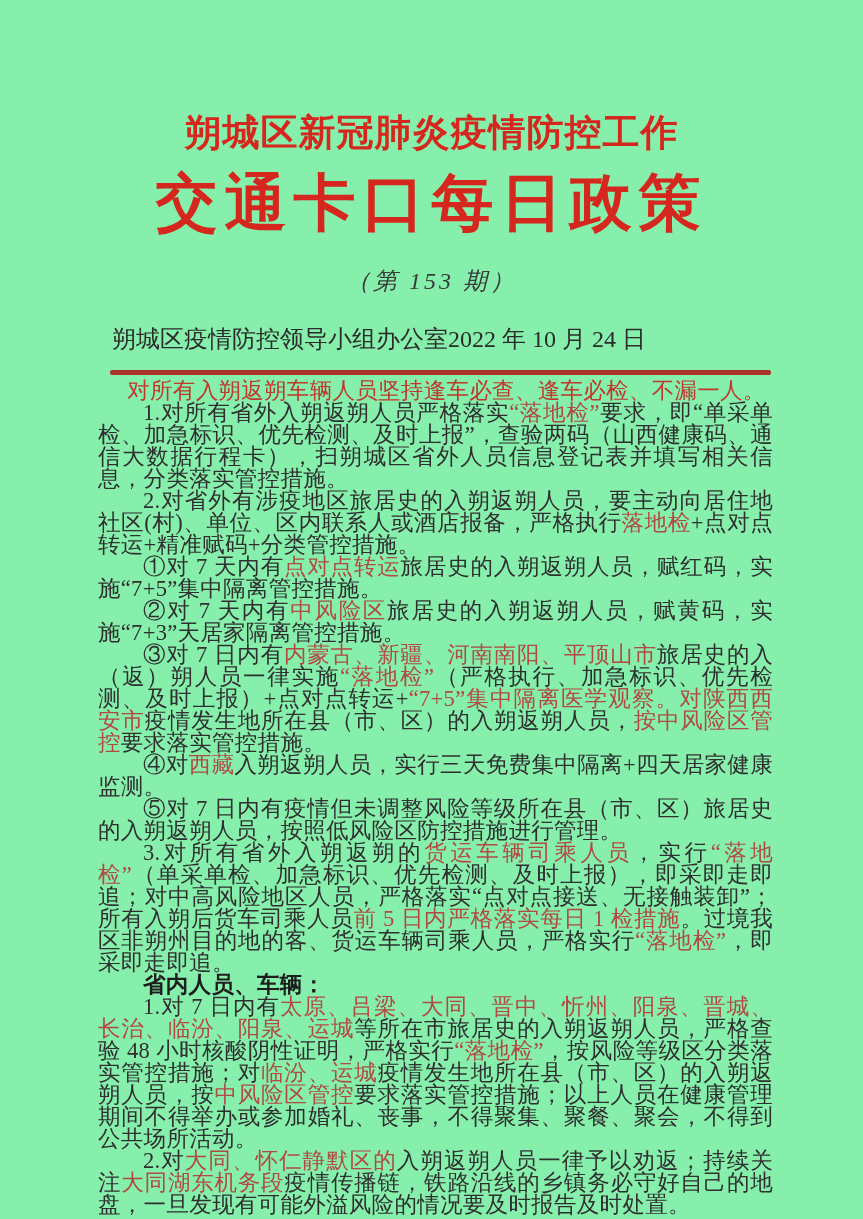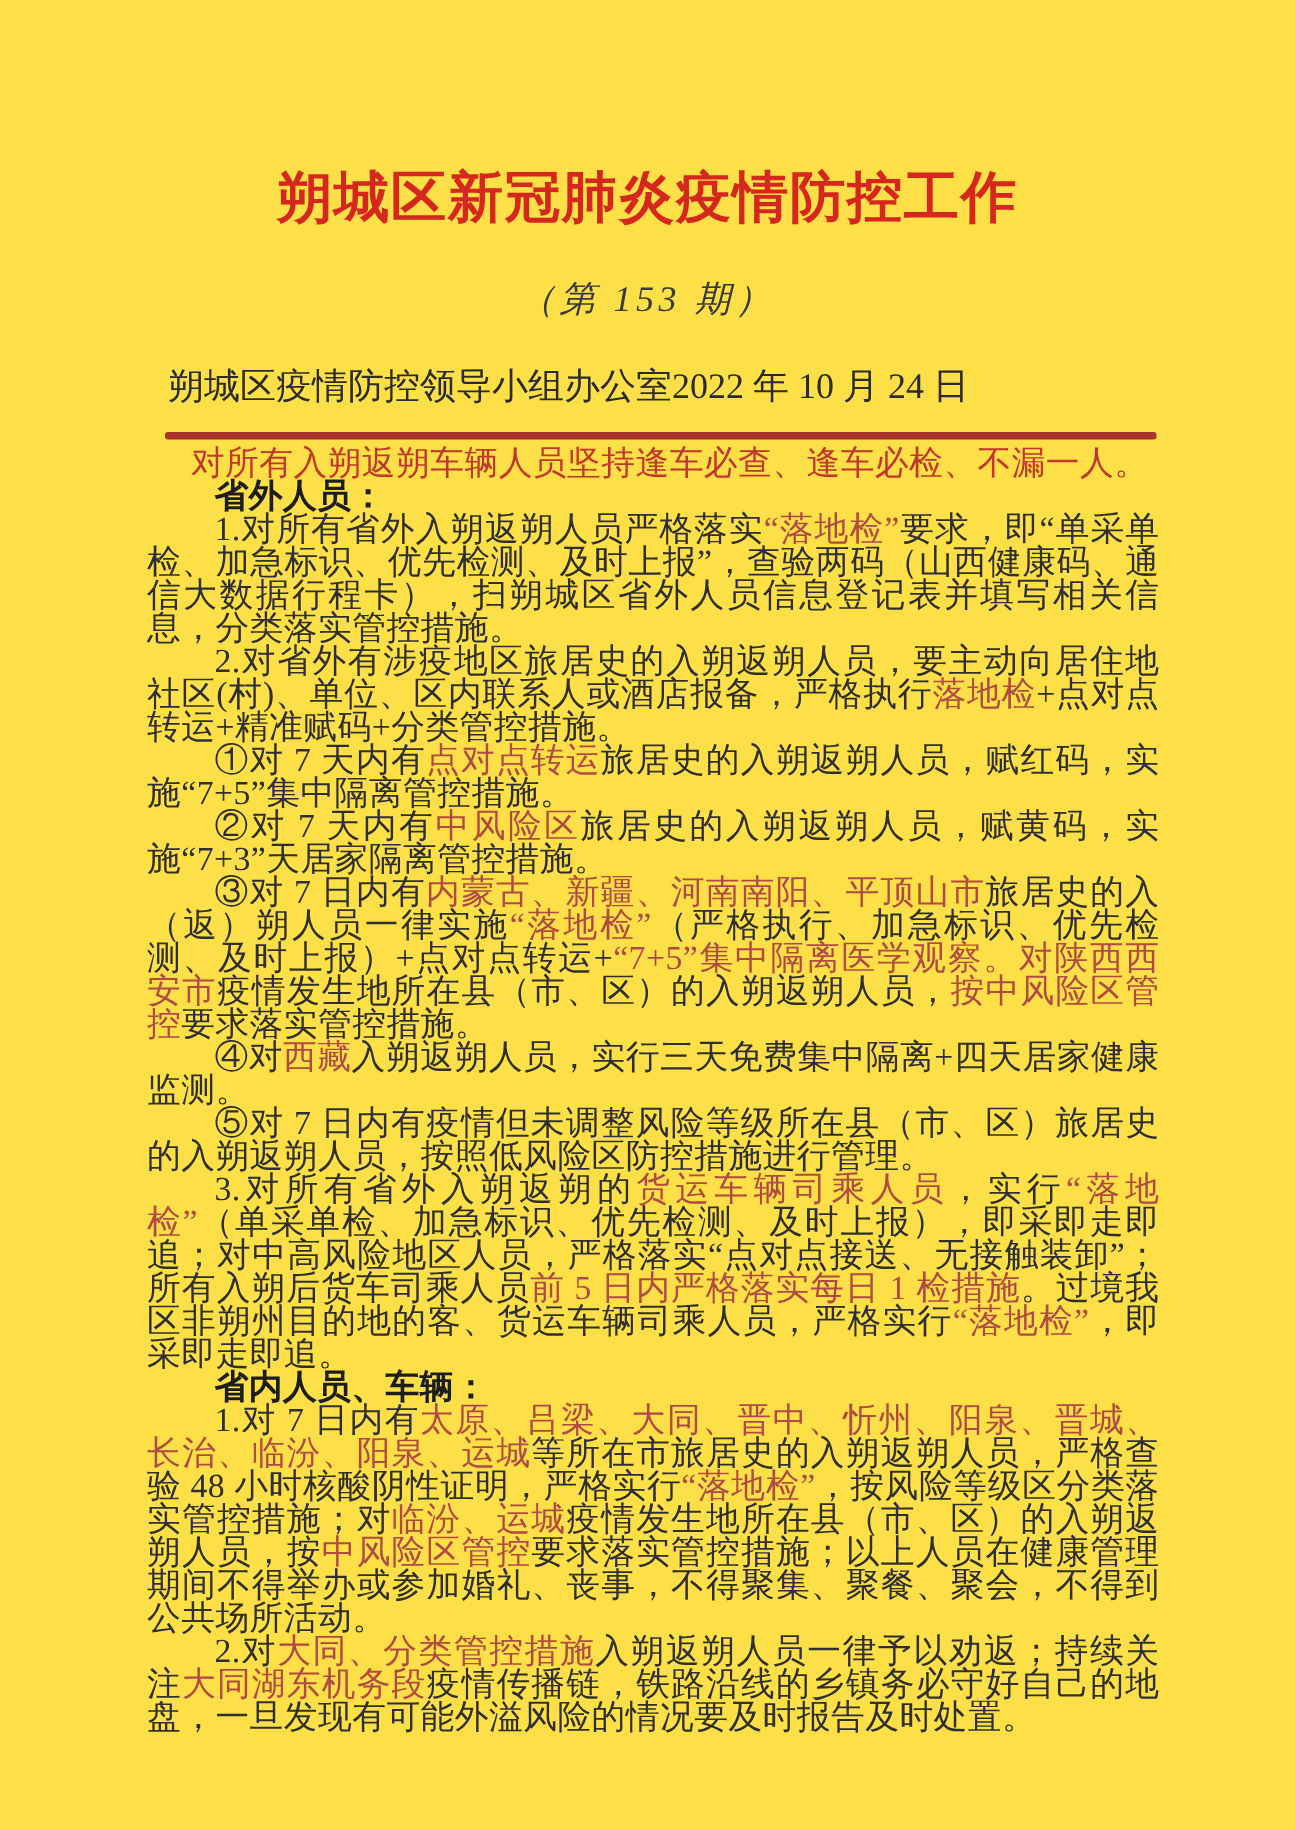--- a/index.html
+++ b/index.html
@@ -1,19 +1,19 @@
 <!DOCTYPE html>
 <html><head>
 <meta charset="utf-8">
 <style>
   html, body { margin: 0; padding: 0; background: #ffffff; }
   .page {
     width: 863px; height: 1219px;
     margin: 0 auto; position: relative; overflow: hidden;
-    background: #fde047;
+    background: #86efac;
     font-family: "Liberation Serif", "DejaVu Serif", serif;
     color: #303030;
   }
   header { text-align: center; }
   .title1 {
     margin: 112px 0 0; font-size: 37px; font-weight: 700;
     color: #d5271d; letter-spacing: 1px; line-height: 1.15;
   }
   .title2 {
     margin: 14px 0 0; font-size: 62px; font-weight: 900;
@@ -44,37 +44,37 @@
   p.para { margin: 0; text-indent: 2em; }
   .red { color: #b04a43; font-weight: 400; }
   .blk { color: inherit; }
 </style>
 </head>
 <body>
 
 <div class="page">
   <header>
     <h1 class="title1">朔城区新冠肺炎疫情防控工作</h1>
+    <h2 class="title2">交通卡口每日政策</h2>
     <div class="issue">（第 153 期）</div>
     <div class="byline">
       <span>朔城区疫情防控领导小组办公室</span>
       <span>2022 年 10 月 24 日</span>
     </div>
     <div class="rule"></div>
   </header>
   <main>
     <p class="slogan">对所有入朔返朔车辆人员坚持逢车必查、逢车必检、不漏一人。</p>
     <div>
-        <div class="sec-heading">省外人员：</div>
         <p class="para"><span class="blk">1.对所有省外入朔返朔人员严格落实</span><span class="red">“落地检”</span><span class="blk">要求，即“单采单检、加急标识、优先检测、及时上报”，查验两码（山西健康码、通信大数据行程卡），扫朔城区省外人员信息登记表并填写相关信息，分类落实管控措施。</span></p>
         <p class="para"><span class="blk">2.对省外有涉疫地区旅居史的入朔返朔人员，要主动向居住地社区(村)、单位、区内联系人或酒店报备，严格执行</span><span class="red">落地检</span><span class="blk">+点对点转运+精准赋码+分类管控措施。</span></p>
         <p class="para"><span class="blk">①对 7 天内有</span><span class="red">点对点转运</span><span class="blk">旅居史的入朔返朔人员，赋红码，实施“7+5”集中隔离管控措施。</span></p>
         <p class="para"><span class="blk">②对 7 天内有</span><span class="red">中风险区</span><span class="blk">旅居史的入朔返朔人员，赋黄码，实施“7+3”天居家隔离管控措施。</span></p>
         <p class="para"><span class="blk">③对 7 日内有</span><span class="red">内蒙古、新疆、河南南阳、平顶山市</span><span class="blk">旅居史的入（返）朔人员一律实施</span><span class="red">“落地检”</span><span class="blk">（严格执行、加急标识、优先检测、及时上报）+点对点转运+</span><span class="red">“7+5”集中隔离医学观察。对陕西西安市</span><span class="blk">疫情发生地所在县（市、区）的入朔返朔人员，</span><span class="red">按中风险区管控</span><span class="blk">要求落实管控措施。</span></p>
         <p class="para"><span class="blk">④对</span><span class="red">西藏</span><span class="blk">入朔返朔人员，实行三天免费集中隔离+四天居家健康监测。</span></p>
         <p class="para"><span class="blk">⑤对 7 日内有疫情但未调整风险等级所在县（市、区）旅居史的入朔返朔人员，按照低风险区防控措施进行管理。</span></p>
         <p class="para"><span class="blk">3.对所有省外入朔返朔的</span><span class="red">货运车辆司乘人员</span><span class="blk">，实行</span><span class="red">“落地检”</span><span class="blk">（单采单检、加急标识、优先检测、及时上报），即采即走即追；对中高风险地区人员，严格落实“点对点接送、无接触装卸”；所有入朔后货车司乘人员</span><span class="red">前 5 日内严格落实每日 1 检措施</span><span class="blk">。过境我区非朔州目的地的客、货运车辆司乘人员，严格实行</span><span class="red">“落地检”</span><span class="blk">，即采即走即追。</span></p>
         <div class="sec-heading">省内人员、车辆：</div>
         <p class="para"><span class="blk">1.对 7 日内有</span><span class="red">太原、吕梁、大同、晋中、忻州、阳泉、晋城、长治、临汾、阳泉、运城</span><span class="blk">等所在市旅居史的入朔返朔人员，严格查验 48 小时核酸阴性证明，严格实行</span><span class="red">“落地检”</span><span class="blk">，按风险等级区分类落实管控措施；对</span><span class="red">临汾、运城</span><span class="blk">疫情发生地所在县（市、区）的入朔返朔人员，按</span><span class="red">中风险区管控</span><span class="blk">要求落实管控措施；以上人员在健康管理期间不得举办或参加婚礼、丧事，不得聚集、聚餐、聚会，不得到公共场所活动。</span></p>
-        <p class="para"><span class="blk">2.对</span><span class="red">大同、分类管控措施</span><span class="blk">入朔返朔人员一律予以劝返；持续关注</span><span class="red">大同湖东机务段</span><span class="blk">疫情传播链，铁路沿线的乡镇务必守好自己的地盘，一旦发现有可能外溢风险的情况要及时报告及时处置。</span></p>
+        <p class="para"><span class="blk">2.对</span><span class="red">大同、怀仁静默区的</span><span class="blk">入朔返朔人员一律予以劝返；持续关注</span><span class="red">大同湖东机务段</span><span class="blk">疫情传播链，铁路沿线的乡镇务必守好自己的地盘，一旦发现有可能外溢风险的情况要及时报告及时处置。</span></p>
       </div>
   </main>
 </div>
 
 </body></html>

